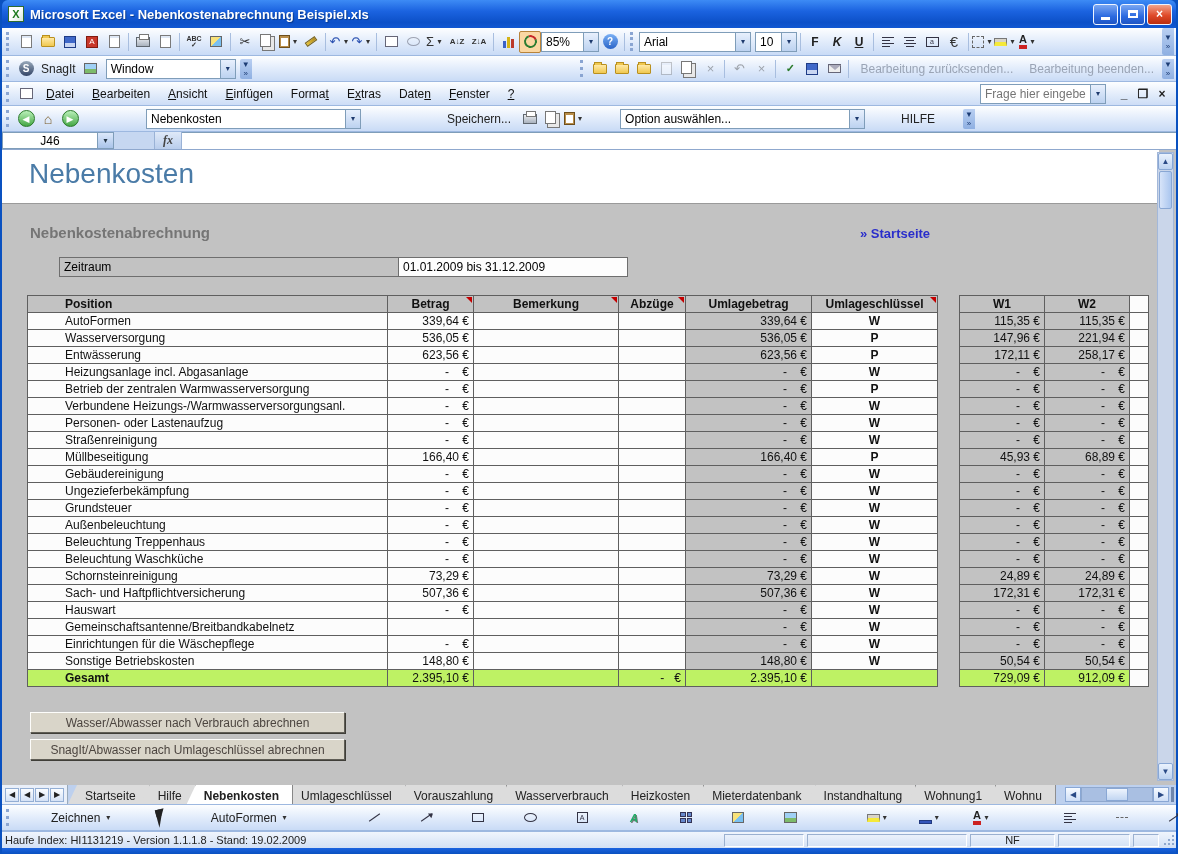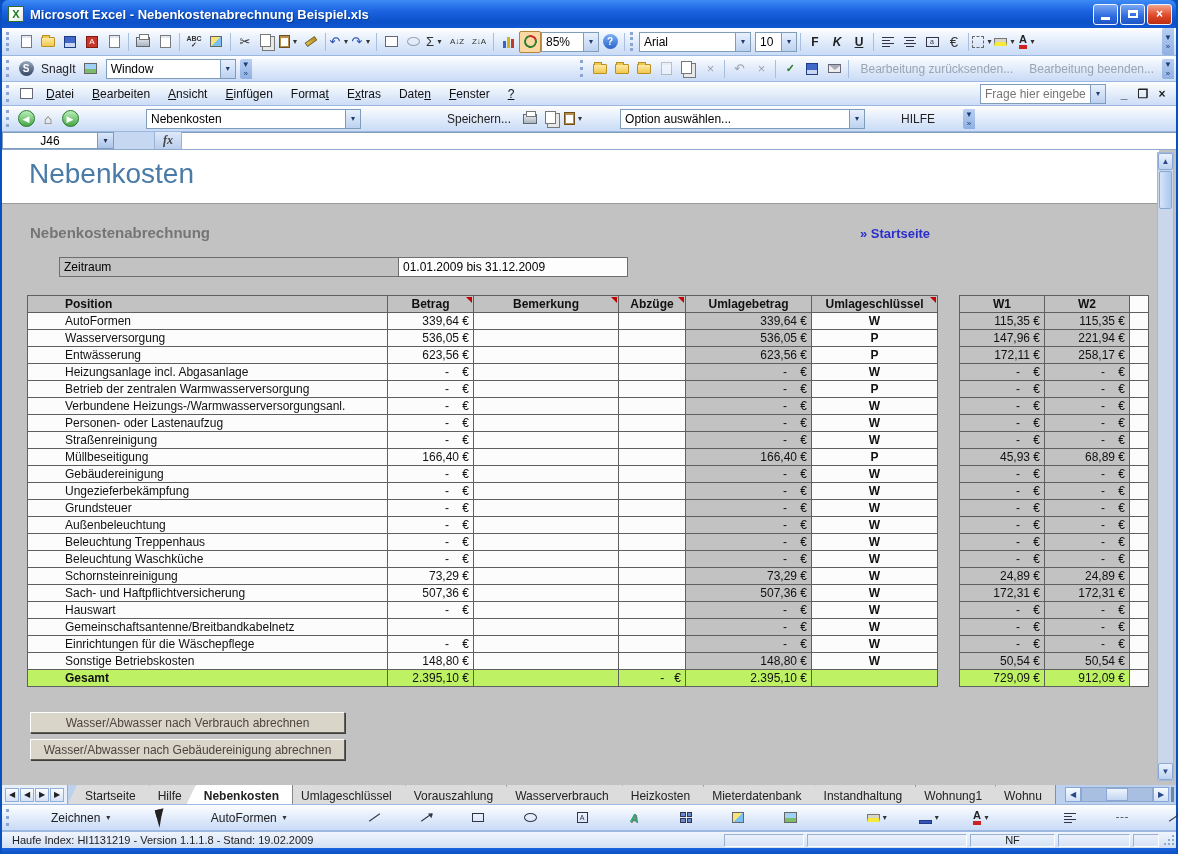--- a/index.html
+++ b/index.html
@@ -90,21 +90,21 @@
   .ic-picture { width:13px; height:11px; background:linear-gradient(180deg,#9fd0f5 60%,#7dbb6a 60%); border:1px solid #666; }
   .ic-cube { width:11px; height:11px; background:#7fc97a; border:1px solid #2c6e2a; box-shadow:inset -3px -3px 0 #4e9e4a; }
   .ic-shadowsq { width:10px; height:10px; border:1px solid #334; box-shadow:2px 2px 0 #889; }
   .ic-cursor { width:0; height:0; border-left:5px solid #222; border-right:4px solid transparent; border-bottom:11px solid transparent; border-top:7px solid #222; transform:rotate(-15deg); }
   .ic-house { font-size:14px; color:#7a5c28; }
   .ic-navcircle { width:17px; height:17px; border-radius:50%; background:linear-gradient(#baf0ba,#45a845); border:1px solid #2a7a2a;
     color:#fff; font-size:9px; display:flex; align-items:center; justify-content:center; }
   .ic-mail { width:13px; height:9px; background:#eee; border:1px solid #667; position:relative; }
   .ic-mail::before { content:""; position:absolute; left:0; top:0; border-left:6px solid transparent; border-right:6px solid transparent; border-top:5px solid #aab; }
   .ic-check { color:#2a7a2a; font-size:11px; font-weight:bold; }
-  .ic-sort { font-size:8px; font-weight:normal; color:#333; line-height:7px; text-align:left; }
+  .ic-sort { font-size:8px; font-weight:bold; color:#333; line-height:7px; text-align:left; }
 
   
   .tb1 { height:28px; }
   .tb2 { height:26px; }
   .menurow { height:24px; background:linear-gradient(180deg,#fdfeff,#dfeafa 60%,#cdddf6); border-bottom:1px solid #9db8e0; display:flex; align-items:center; padding:0 2px; }
   .menuitem { padding:2px 9px; color:#111; font-size:12px; }
   .menuitem u { text-decoration:underline; }
   .question-box { width:126px; }
   .sheet-winbtns { display:flex; gap:3px; margin:0 4px 0 10px; color:#222; font-weight:bold; font-size:12px; }
   .sheet-winbtns span { width:16px; text-align:center; }
@@ -178,21 +178,21 @@
   .hscroll { display:flex; align-items:center; gap:0; padding:2px 2px; }
   .hbtn { width:16px; height:15px; background:linear-gradient(#f6faff,#cfdff7); border:1px solid #89a7d4; color:#2a4a86; font-size:8px;
     display:flex; align-items:center; justify-content:center; }
   .htrack { width:72px; height:15px; background:#a9bfe2; border:1px solid #8fa8ce; position:relative; }
   .hthumb { position:absolute; left:24px; top:0; width:22px; height:13px; background:linear-gradient(#eef4fd,#c2d6f2); border:1px solid #89a7d4; }
   .tabdiv { width:3px; background:#6e86ad; height:100%; margin-left:2px; }
 
   
   .drawrow { height:26px;gap:30px; }
   .statusbar { height:17px; background:linear-gradient(180deg,#f0f5fd,#d2e0f5); display:flex; align-items:center; font-size:11px; color:#222;
-    border-top:1px solid #9db8e0; padding-left:10px; }
+    border-top:1px solid #9db8e0; padding-left:3px; }
   .statseg { height:13px; border:1px solid; border-color:#9ab0d0 #fff #fff #9ab0d0; margin-left:3px; display:flex; align-items:center; justify-content:center; font-size:11px; }
   .grip-corner { width:14px; height:14px; margin-left:3px; background:
     radial-gradient(circle at 3px 11px, #8fa8ce 1px, transparent 1.5px),
     radial-gradient(circle at 7px 11px, #8fa8ce 1px, transparent 1.5px),
     radial-gradient(circle at 11px 11px, #8fa8ce 1px, transparent 1.5px),
     radial-gradient(circle at 7px 7px, #8fa8ce 1px, transparent 1.5px),
     radial-gradient(circle at 11px 7px, #8fa8ce 1px, transparent 1.5px),
     radial-gradient(circle at 11px 3px, #8fa8ce 1px, transparent 1.5px); }
   .bottomedge { height:6px; background:linear-gradient(180deg,#1b63e0,#0a51c0); }
   .graytext { color:#9aa4b5; }
@@ -882,21 +882,21 @@
           <div class="blockB">
             <div class="tc c-w">729,09 €</div>
             <div class="tc c-w">912,09 €</div>
             <div class="tc c-x"></div>
           </div>
         </div>
       </div>
 
     <div class="macrobtns">
       <button class="xlbtn">Wasser/Abwasser nach Verbrauch abrechnen</button>
-      <button class="xlbtn">Wasser/Abwasser nach Gebäudereinigung abrechnen</button>
+      <button class="xlbtn">SnagIt/Abwasser nach Umlageschlüssel abrechnen</button>
     </div>
 
     <div class="vscroll">
       <span class="varrow">▲</span>
       <span class="vthumb"></span>
       <span class="vtrack"></span>
       <span class="varrow">▼</span>
     </div>
   </div>
 

